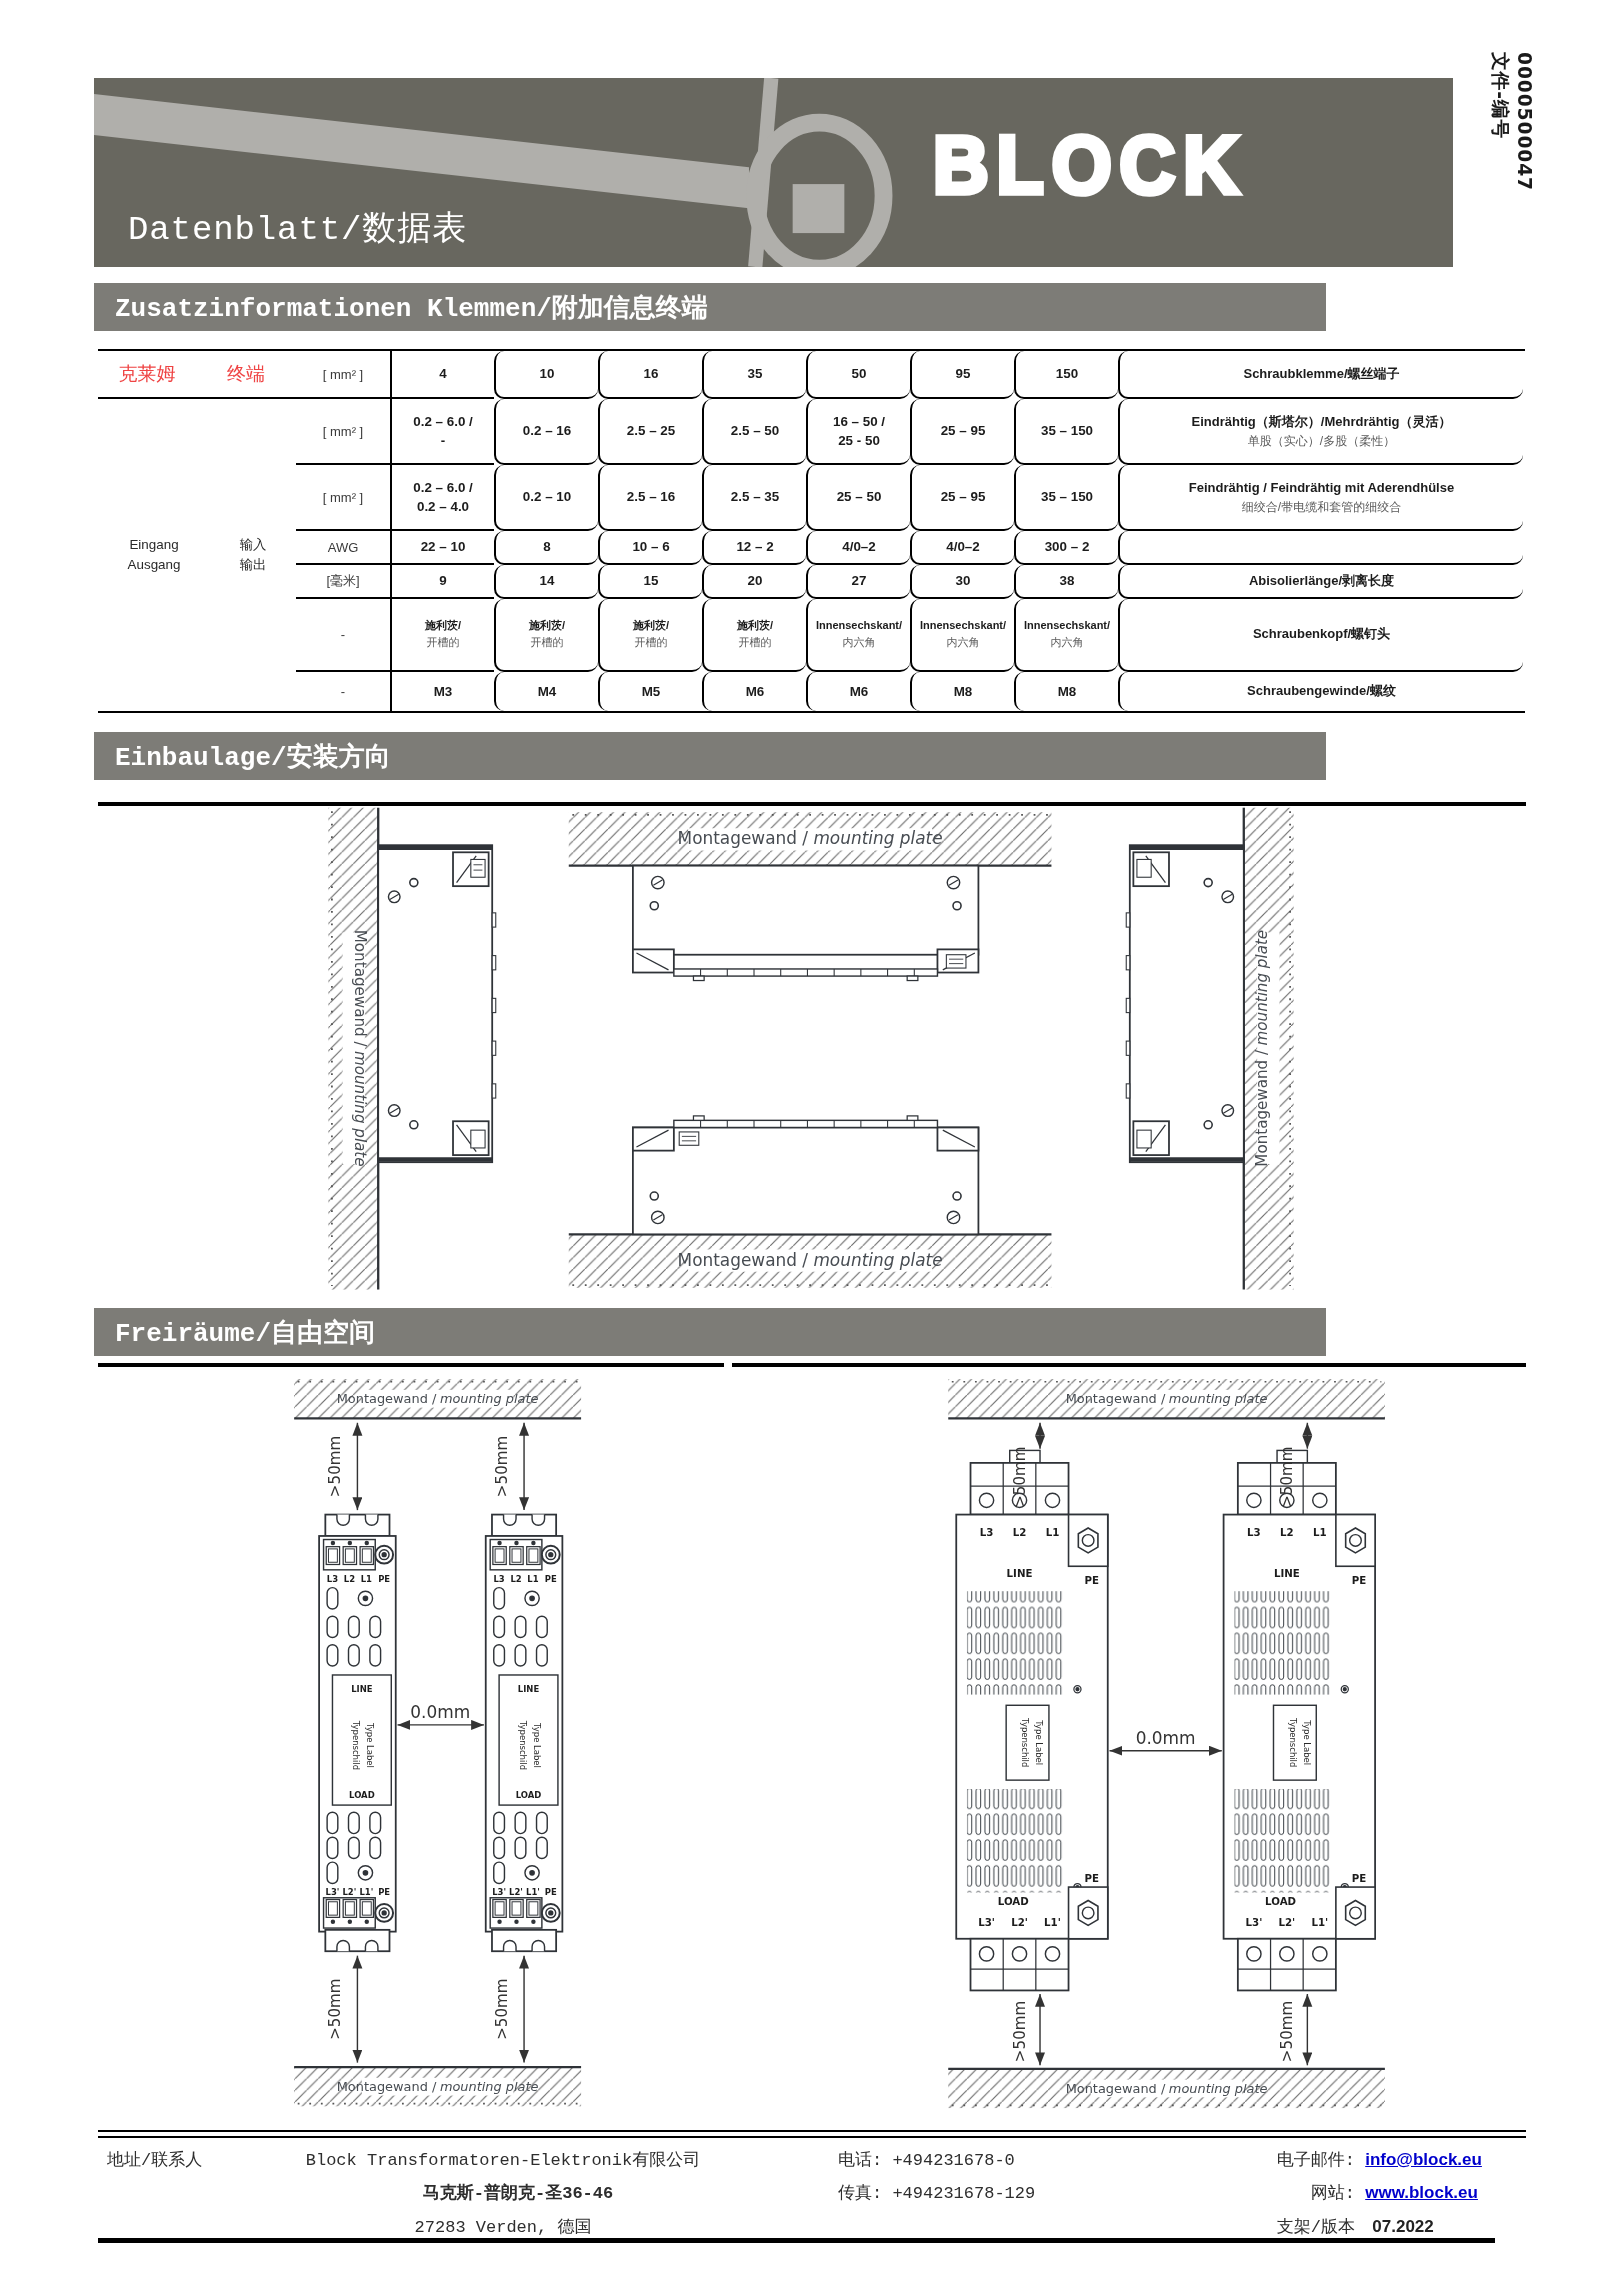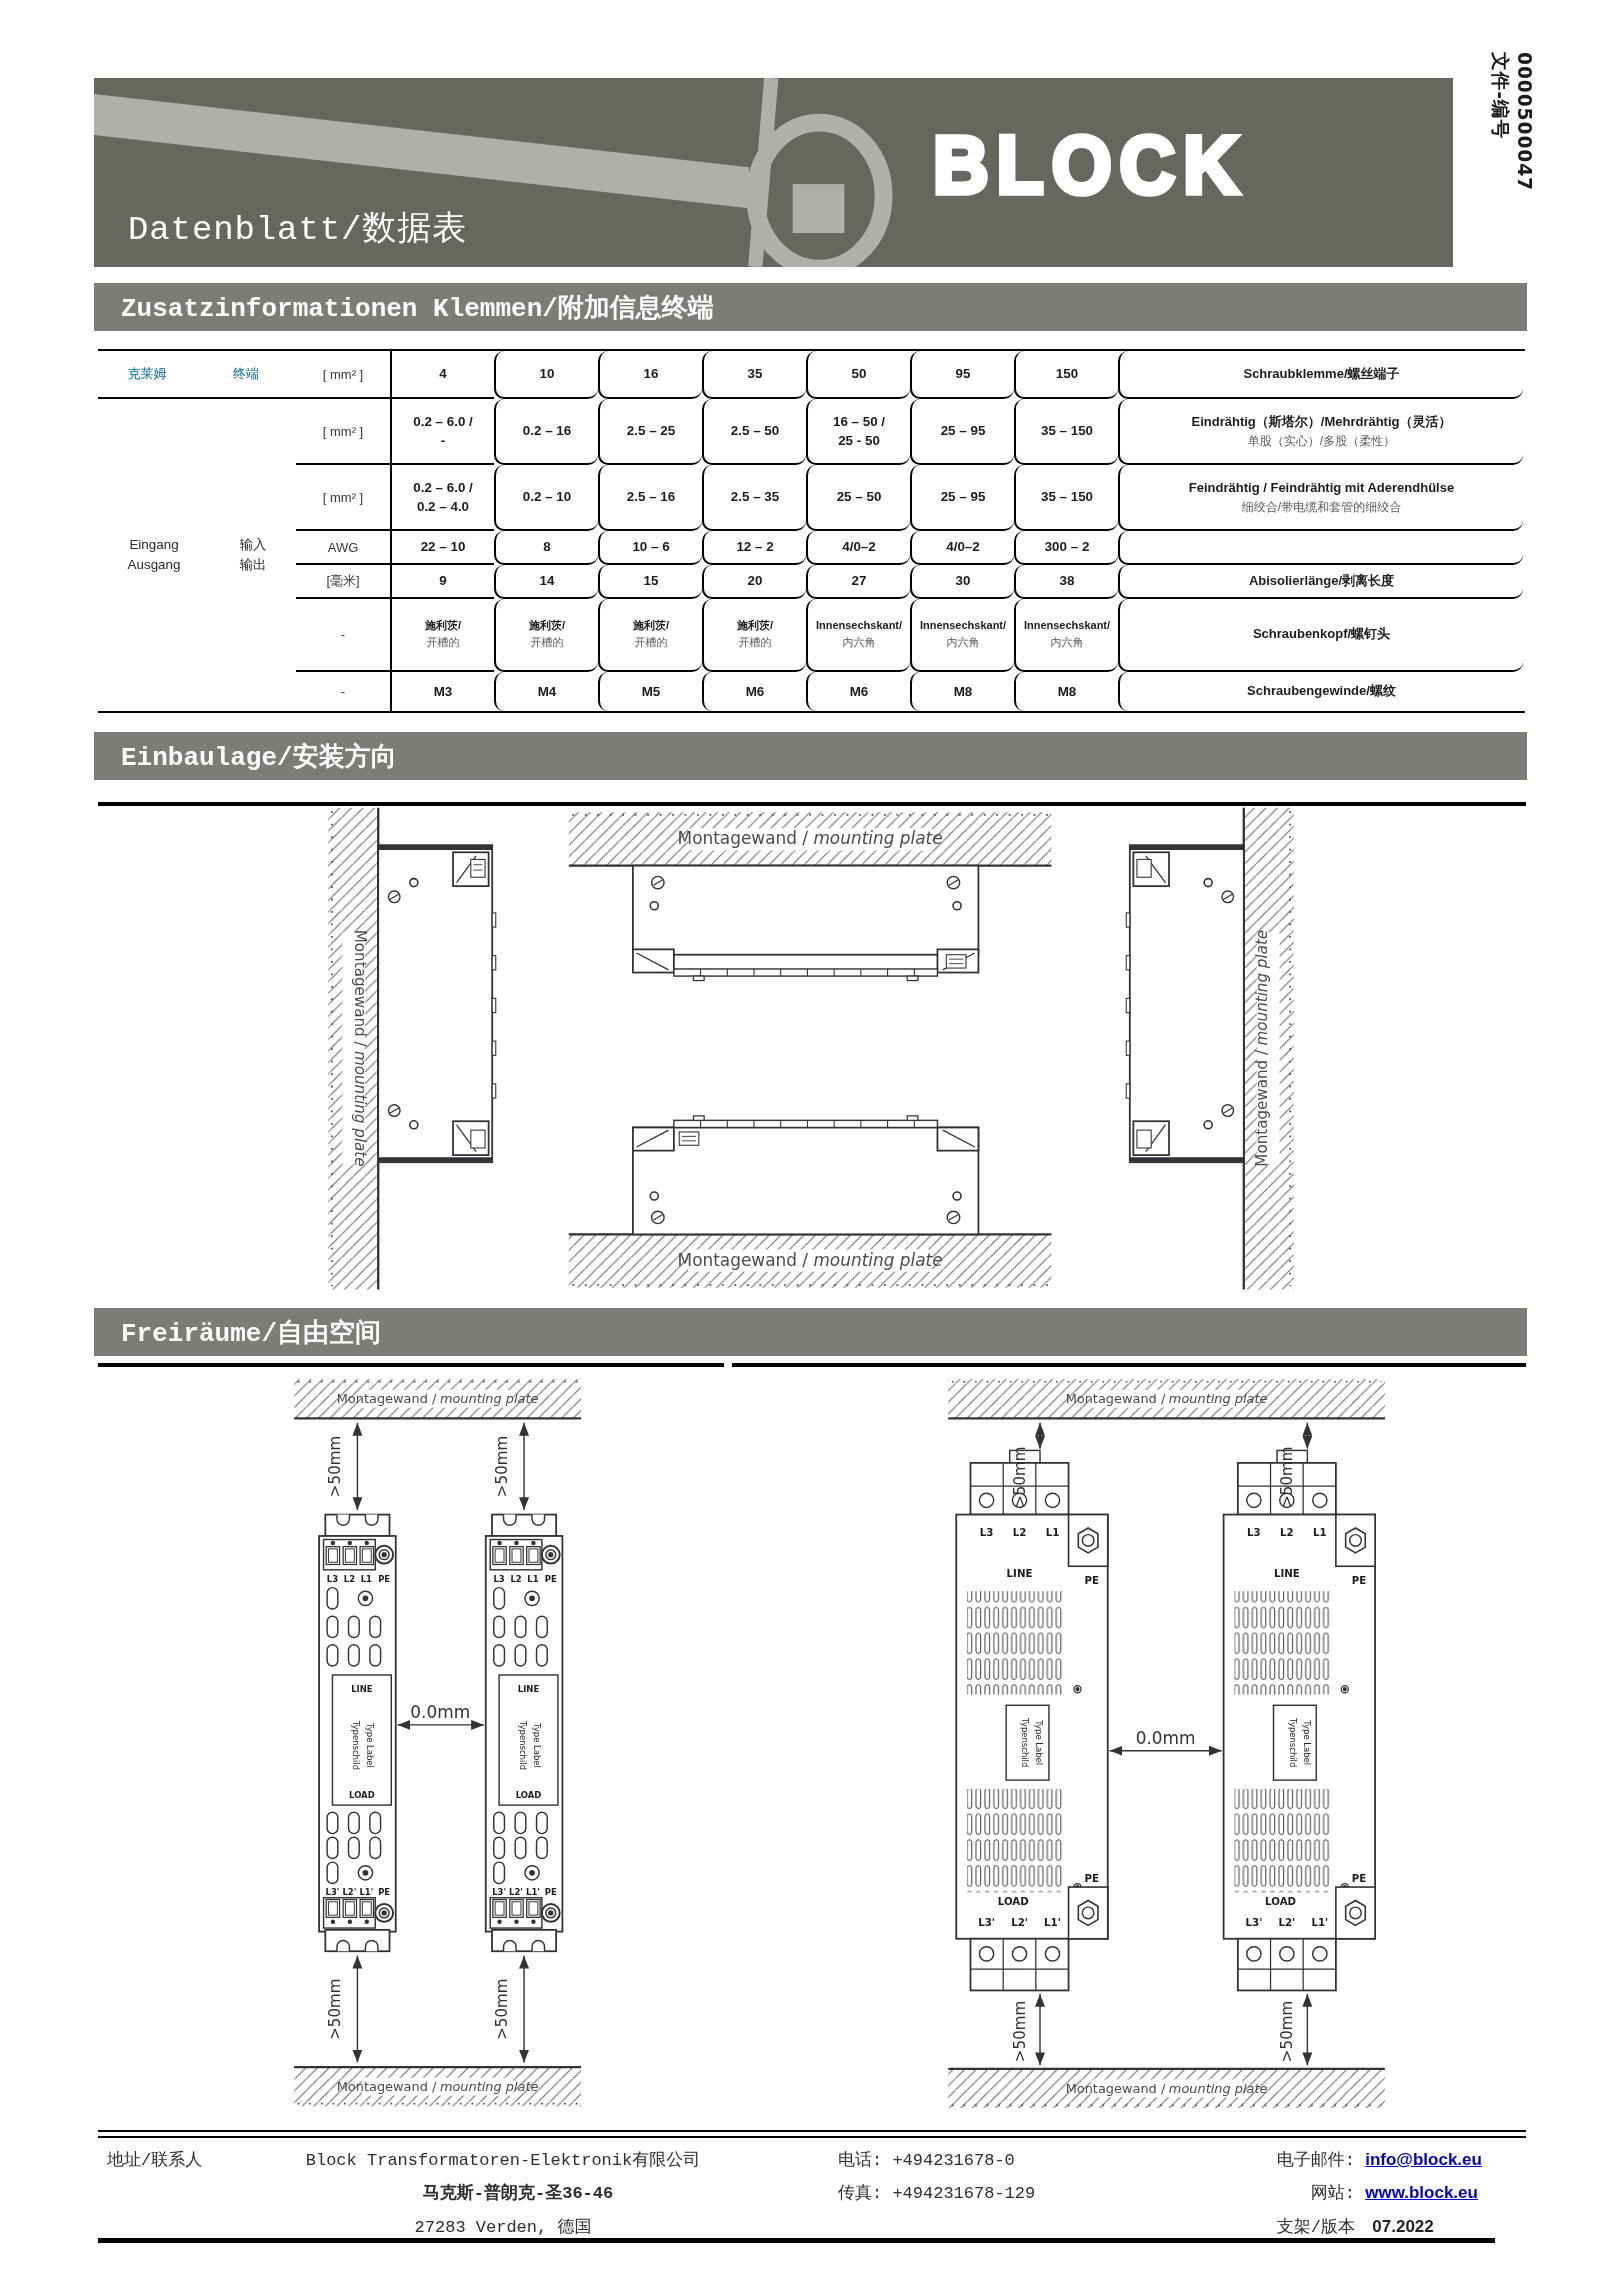--- a/index.html
+++ b/index.html
@@ -7,31 +7,31 @@
   .abs{position:absolute;}
 
   
   .banner{left:94px;top:78px;width:1359px;height:189px;background:#68675f;overflow:hidden;}
   .banner-title{position:absolute;left:34px;bottom:16px;color:#fff;font-family:"Liberation Mono","DejaVu Sans Mono",monospace;font-size:34px;letter-spacing:0.9px;margin-top:48px;}
   .logo{position:absolute;left:839px;top:43px;color:#fff;font-size:77px;font-weight:bold;letter-spacing:8px;-webkit-text-stroke:5.3px #fff;font-family:"Liberation Sans",sans-serif;transform:scaleY(1.05);}
   .sidecode{left:1481px;top:52px;width:0;height:0;}
   .sidecode-inner{transform:rotate(90deg);transform-origin:top left;position:absolute;left:55px;top:0;font-size:18.7px;line-height:24px;color:#1a1a1a;font-weight:bold;white-space:pre-line;font-family:"DejaVu Sans",sans-serif;letter-spacing:0.9px;}
 
   
-  .secbar{left:94px;width:1433px;height:48px;background:#7d7c77;color:#fff;font-family:"Liberation Mono","DejaVu Sans Mono",monospace;font-size:26px;display:flex;align-items:center;padding-left:27px;box-sizing:border-box;font-weight:bold;}
+  .secbar{left:94px;width:1232px;height:48px;background:#7d7c77;color:#fff;font-family:"Liberation Mono","DejaVu Sans Mono",monospace;font-size:26px;display:flex;align-items:center;padding-left:21px;box-sizing:border-box;font-weight:bold;}
   .rule{background:#000;height:3.6px;}
 
   
   .ttable{left:98px;top:349px;width:1427px;display:grid;grid-template-columns:98px 100px 94px repeat(7,104px) 405px;grid-template-rows:48px 66px 66px 34px 34px 73px 39px;border-top:2.7px solid #000;border-bottom:2.7px solid #000;}
   .cell{display:flex;align-items:center;justify-content:center;text-align:center;box-sizing:border-box;}
   .bb2{border-bottom:2.1px solid #000;} .bb3{border-bottom:2.7px solid #000;}
   .bl2{border-left:2.1px solid #000;border-radius:10px;} .bl3{border-left:2.7px solid #000;}
   .val{font-weight:bold;font-size:13.4px;white-space:pre-line;line-height:1.45;color:#1c1c1c;}
   .unitc{font-size:13px;color:#3a3a3a;}
-  .cnh{font-size:13px;color:#0369a1;}
+  .cnh{font-size:19px;color:#ef4444;}
   .descc{flex-direction:column;padding:1.8px 5.3px;}
   .d1{font-weight:bold;font-size:13px;color:#1c1c1c;line-height:1.3;}
   .d2{font-size:12px;color:#5a5a5a;margin-top:3.6px;line-height:1.2;}
   .scell{flex-direction:column;line-height:1.25;padding:1.8px 0.9px;}
   .s1{font-weight:bold;font-size:11px;color:#1c1c1c;}
   .s2{font-size:11px;color:#5a5a5a;margin-top:2.7px;}
   .mergedL{grid-row:2/8;grid-column:1/3;display:flex;justify-content:space-around;}
   .mergedL .col{display:flex;flex-direction:column;align-items:center;line-height:1.5;font-size:13.4px;color:#2a2a2a;}
 
   

